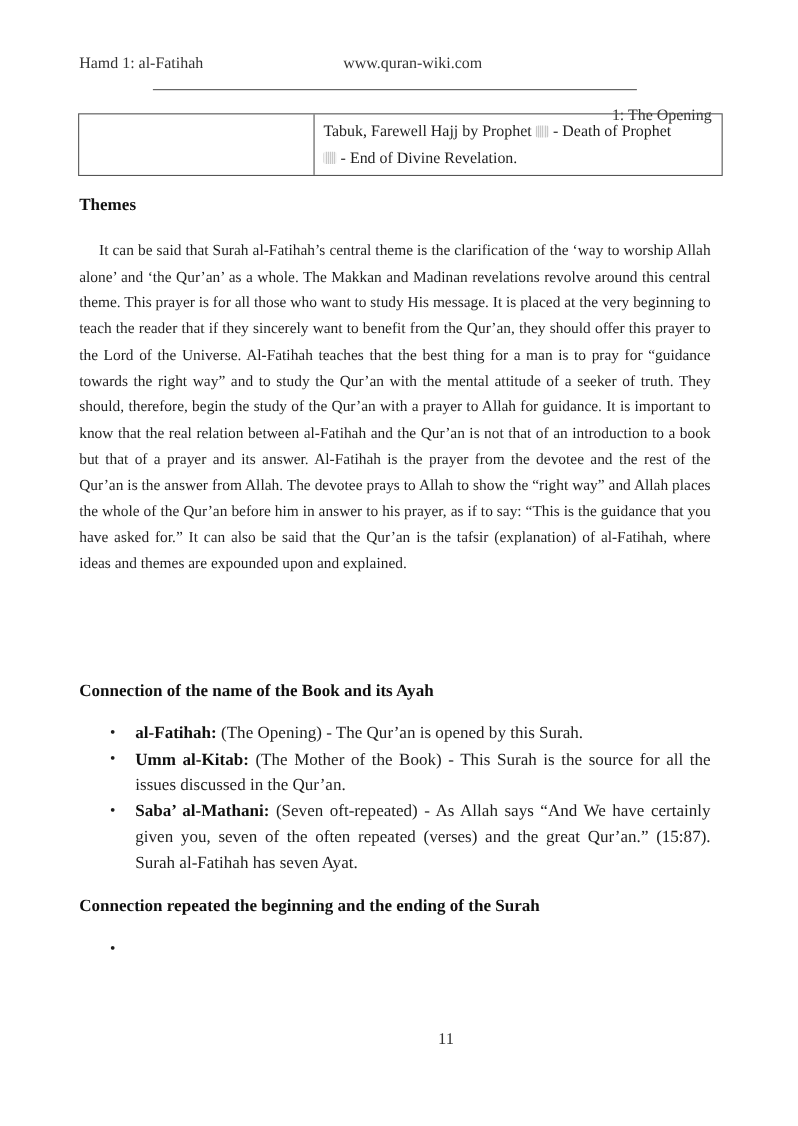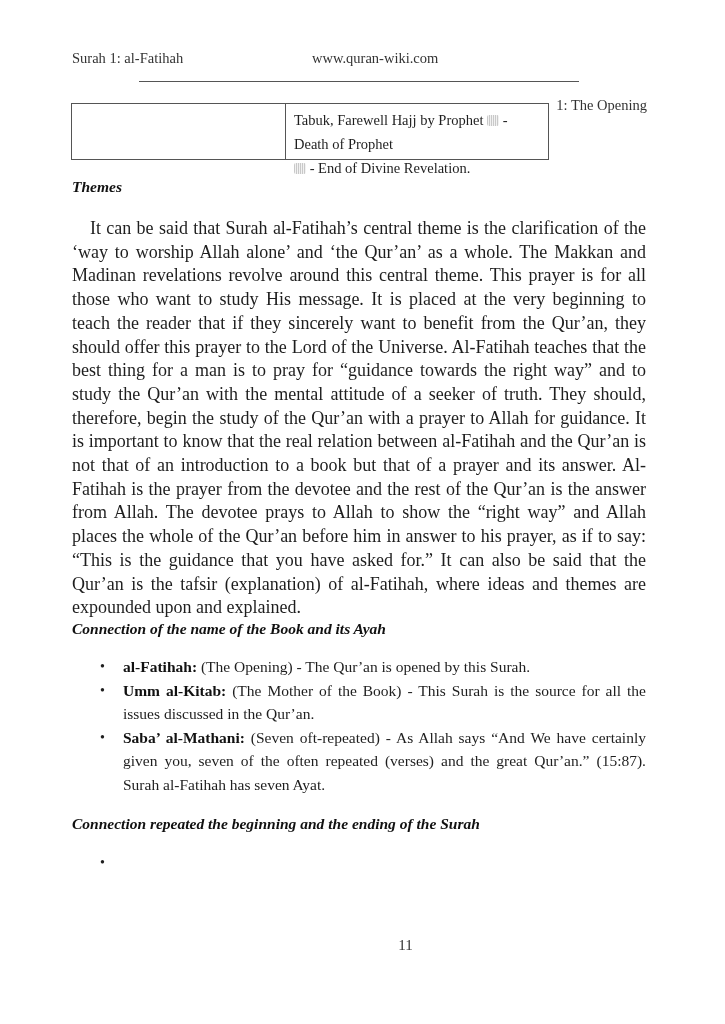--- a/index.html
+++ b/index.html
@@ -12,39 +12,38 @@
     font-size: 14.5px; color: #333;
   }
   .header .left { position: absolute; left: 0; top: 0; }
   .header .center { position: absolute; left: 240px; top: 0; }
   .header .right { position: absolute; right: 0; top: 11px; margin-top: 36px; }
   .header-rule {
     position: absolute; top: 81px; left: 139px; width: 440px; height: 0;
     border-top: 1.5px solid #555;
   }
   .table {
-    position: absolute; top: 103px; left: 71px; width: 478px; height: 57px;
+    position: absolute; top: 103px; left: 71px; width: 586px; height: 57px;
     border: 1px solid #555; box-sizing: border-box; display: flex;
   }
   .table .cell-empty { width: 213px; border-right: 1px solid #555; height: 100%; }
   .table .cell-text {
     flex: 1; padding: 4px 8px; font-size: 14.5px; line-height: 24px;
   }
   .pbuh {
     display: inline-block; width: 12px; height: 11px; vertical-align: -1px;
     background: repeating-linear-gradient(90deg, #bbb 0 1px, #eee 1px 2px);
     border-radius: 2px; opacity: 0.8;
   }
   h2 {
     position: absolute; left: 72px; margin: 0; font-size: 15.5px; font-weight: bold;
     color: #111;
-    font-style: italic;
   }
   .para {
-    position: absolute; left: 72px; width: 574px; font-size: 18px; line-height: 23.7px;
+    position: absolute; left: 72px; width: 574px; font-size: 14px; line-height: 23.7px;
     text-align: justify; margin: 0;
   }
   .para .indent { display: inline-block; width: 18px; }
   ul.bullets {
     position: absolute; left: 72px; width: 574px; margin: 0; padding: 0; list-style: none;
   }
   ul.bullets li {
     position: relative; padding-left: 51px; font-size: 15.5px; line-height: 23.5px;
     text-align: justify;
   }
@@ -54,21 +53,21 @@
   ul.bullets li b { color: #111; margin-top: 28px; }
   .page-number {
     position: absolute; top: 937px; left: 0; width: 725px; text-align: center;
     font-size: 15px; color: #333; padding-left: 43px;
   }
 </style>
 </head>
 <body>
 
 <div class="header">
-  <span class="left">Surah 1: al-Fatihah</span>
+  <span class="left">Hamd 1: al-Fatihah</span>
   <span class="center">www.quran-wiki.com</span>
   <span class="right">1: The Opening</span>
 </div>
 <div class="header-rule"></div>
 
 <div class="table">
   <div class="cell-empty"></div>
   <div class="cell-text">
     <span>Tabuk, Farewell Hajj by Prophet </span><span class="pbuh"></span><span> - Death of Prophet</span><br>
     <span class="pbuh"></span><span> - End of Divine Revelation.</span>

